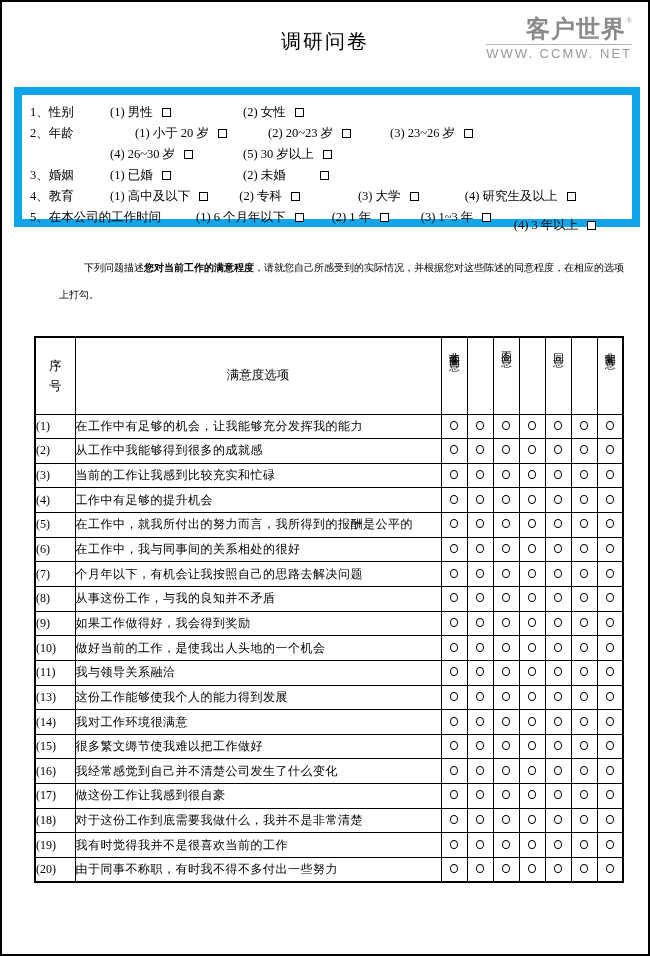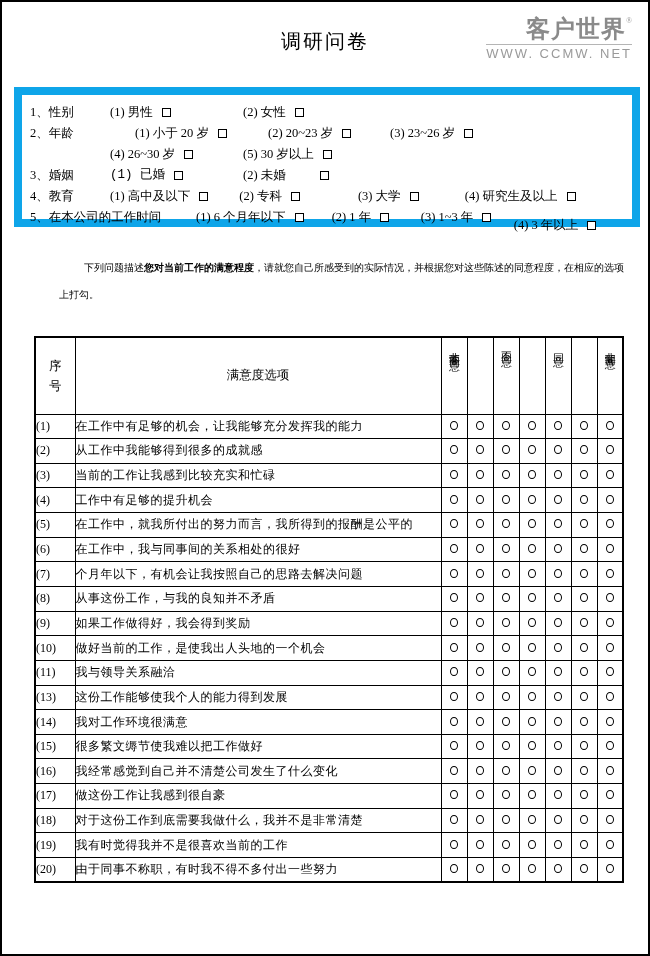--- a/index.html
+++ b/index.html
@@ -47,21 +47,21 @@
     padding: 7px 0 0 8px;
     font-size: 12.5px;
   }
   .demo-line { display: flex; align-items: center; height: 21px; line-height: 21px; white-space: nowrap; }
   .demo-label { flex: 0 0 80px; }
   .demo-line-5 .demo-label { flex: 0 0 166px; }
   .demo-opt { display: inline-flex; align-items: center; }
   .demo-line-0 .demo-opt-0 { width: 133px; } .demo-line-0 .demo-opt-1 { width: 150px; }
   .demo-line-1 .demo-opt-0 { width: 133px; margin-left: 25px; } .demo-line-1 .demo-opt-1 { width: 122px; } .demo-line-1 .demo-opt-2 { width: 160px; }
   .demo-line-2 .demo-opt-0 { width: 133px; } .demo-line-2 .demo-opt-1 { width: 160px; }
-  .demo-line-3 .demo-opt-0 { width: 133px; font-family: Liberation Mono, monospace; } .demo-line-3 .demo-opt-1 { width: 150px; gap: 25px; }
+  .demo-line-3 .demo-opt-0 { width: 133px; } .demo-line-3 .demo-opt-1 { width: 150px; gap: 25px; }
   .demo-line-4 .demo-opt-0 { width: 133px; } .demo-line-4 .demo-opt-1 { width: 122px; } .demo-line-4 .demo-opt-2 { width: 110px; } .demo-line-4 .demo-opt-3 { width: 172px; }
   .demo-line-5 .demo-opt-0 { width: 140px; } .demo-line-5 .demo-opt-1 { width: 92px; } .demo-line-5 .demo-opt-2 { width: 96px; } .demo-line-5 .demo-opt-3 { width: 122px; margin-top: 16px; }
   .cb {
     display: inline-block; width: 9px; height: 9px;
     border: 1px solid #000; margin-left: 9px;
     background: #fff; cursor: pointer;
   }
   
   .intro {
     position: absolute; top: 252px; left: 57px;

